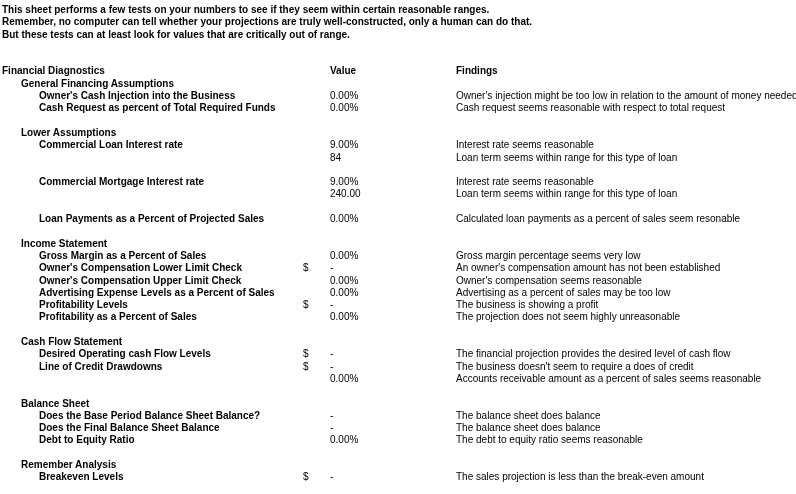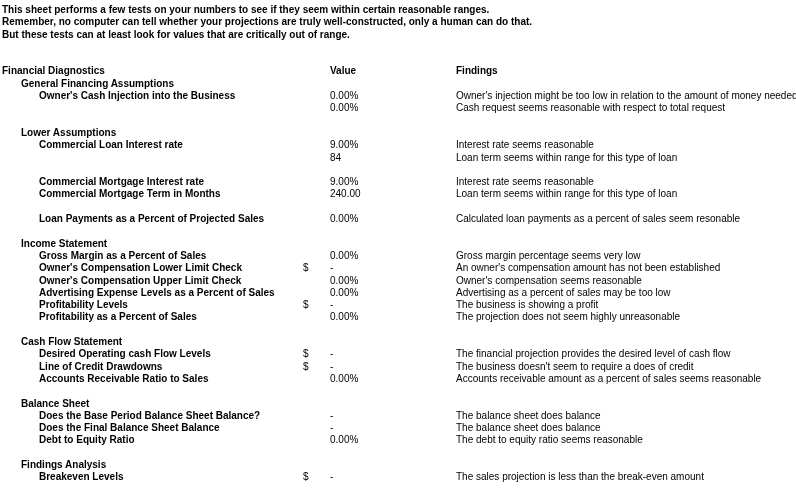--- a/index.html
+++ b/index.html
@@ -91,20 +91,21 @@
     <span class="value"></span>
     <span class="finding"></span>
   </div>
       <div class="row">
     <span class="label">Owner's Cash Injection into the Business</span>
     <span class="dollar"></span>
     <span class="value">0.00%</span>
     <span class="finding">Owner's injection might be too low in relation to the amount of money needed</span>
   </div>
       <div class="row">
+    <span class="label">Cash Request as percent of Total Required Funds</span>
     <span class="dollar"></span>
     <span class="value">0.00%</span>
     <span class="finding">Cash request seems reasonable with respect to total request</span>
   </div>
       <div class="row">
     <span class="label"></span>
     <span class="dollar"></span>
     <span class="value"></span>
     <span class="finding"></span>
   </div>
@@ -131,21 +132,20 @@
     <span class="value"></span>
     <span class="finding"></span>
   </div>
       <div class="row">
     <span class="label">Commercial Mortgage Interest rate</span>
     <span class="dollar"></span>
     <span class="value">9.00%</span>
     <span class="finding">Interest rate seems reasonable</span>
   </div>
       <div class="row">
-    <span class="label">Commercial Mortgage Term in Months</span>
     <span class="dollar"></span>
     <span class="value num">240.00</span>
     <span class="finding">Loan term seems within range for this type of loan</span>
   </div>
       <div class="row">
     <span class="label"></span>
     <span class="dollar"></span>
     <span class="value"></span>
     <span class="finding"></span>
   </div>
@@ -221,21 +221,20 @@
     <span class="value dash">-</span>
     <span class="finding">The financial projection provides the desired level of cash flow</span>
   </div>
       <div class="row">
     <span class="label">Line of Credit Drawdowns</span>
     <span class="dollar">$</span>
     <span class="value dash">-</span>
     <span class="finding">The business doesn't seem to require a does of credit</span>
   </div>
       <div class="row">
-    <span class="label">Accounts Receivable Ratio to Sales</span>
     <span class="dollar"></span>
     <span class="value">0.00%</span>
     <span class="finding">Accounts receivable amount as a percent of sales seems reasonable</span>
   </div>
       <div class="row">
     <span class="label"></span>
     <span class="dollar"></span>
     <span class="value"></span>
     <span class="finding"></span>
   </div>
@@ -263,21 +262,21 @@
     <span class="value">0.00%</span>
     <span class="finding">The debt to equity ratio seems reasonable</span>
   </div>
       <div class="row">
     <span class="label"></span>
     <span class="dollar"></span>
     <span class="value"></span>
     <span class="finding"></span>
   </div>
       <div class="row indent1">
-    <span class="label">Findings Analysis</span>
+    <span class="label">Remember Analysis</span>
     <span class="dollar"></span>
     <span class="value"></span>
     <span class="finding"></span>
   </div>
       <div class="row">
     <span class="label">Breakeven Levels</span>
     <span class="dollar">$</span>
     <span class="value dash">-</span>
     <span class="finding">The sales projection is less than the break-even amount</span>
   </div>

